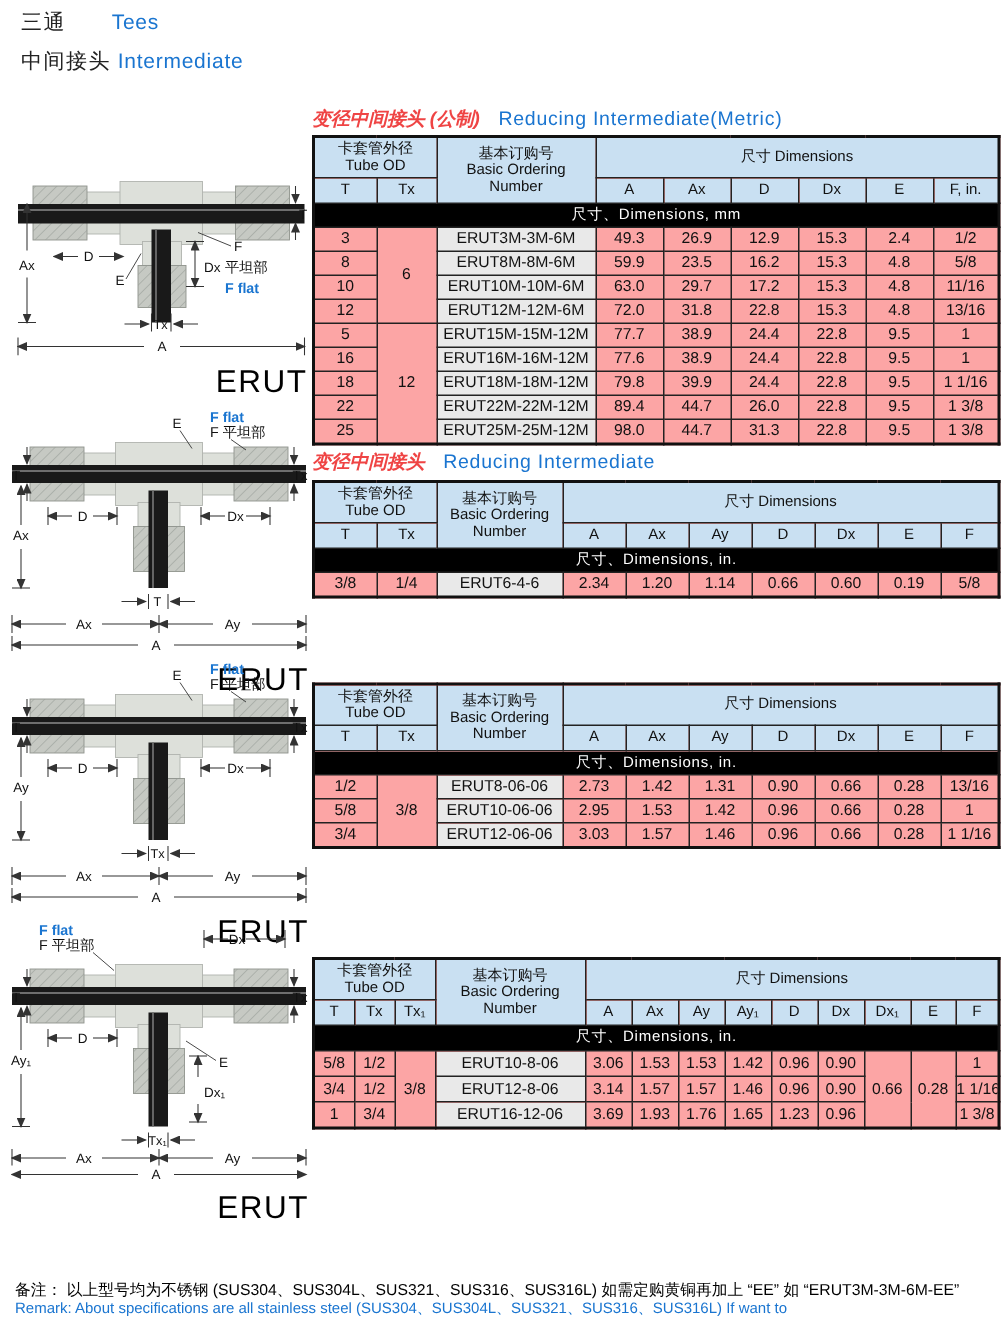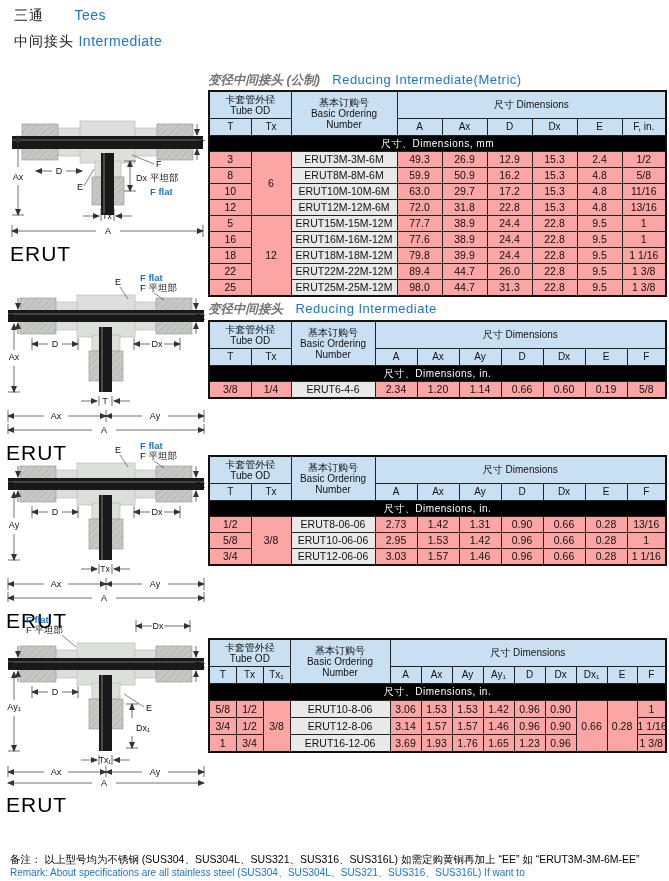--- a/index.html
+++ b/index.html
@@ -4,37 +4,37 @@
 <style>
   html,body{margin:0;padding:0}
   body{width:669px;height:881px;background:#fff;position:relative;
        font-family:"Liberation Sans",sans-serif;color:#111;overflow:hidden}
   .abs{position:absolute}
   
   .hzh{display:inline-block;min-width:56px;font-size:14px;color:#222;letter-spacing:1px}
   .hen{font-size:14px;color:#1a75d0;letter-spacing:0.5px}
   
   .ttl{position:absolute;white-space:nowrap}
-  .tzh{font-size:12.5px;font-style:italic;font-weight:bold;color:#737373}
+  .tzh{font-size:12.5px;font-style:italic;font-weight:bold;color:#ef4444}
   .ten{font-size:13px;color:#1a75d0;margin-left:8px;letter-spacing:0.5px}
   
   table.spec{position:absolute;border-collapse:collapse;table-layout:fixed;width:457px;
              font-size:10.5px;border:2px solid #111;background:#fca5a5}
   table.spec th,table.spec td{border:1px solid #222;text-align:center;padding:0;
              line-height:1.15;white-space:nowrap;overflow:hidden;font-weight:normal}
   table.spec thead th{background:#c9e0f2;font-size:10px}
   tr.h1 th{height:26px} tr.h1 div{line-height:11px}
   tr.h2 th{height:16px;font-size:10.5px}
   tr.band td{background:#000;color:#fff;height:14px;font-size:10px;letter-spacing:0.5px}
   table.spec tbody td{height:15px}
   table.t4 tbody td{height:16px}
   td.num{background:#e9e9e9;text-align:left;padding-left:6px}
   
   .dg{position:absolute}
-  .cap{font-size:21px;letter-spacing:1px;text-align:left;color:#000;margin-top:1px}
+  .cap{font-size:21px;letter-spacing:1px;text-align:right;color:#000;margin-top:1px}
   svg text{font-family:"Liberation Sans",sans-serif;font-size:9.5px;fill:#111}
   svg text.dl{font-size:9px}
   svg text.sm{font-size:8.5px}
   svg text.bl{fill:#1a75d0;font-weight:bold;font-size:9.5px}
   svg .dim{stroke:#333;stroke-width:0.7;fill:none}
   svg .lead{stroke:#333;stroke-width:0.6;fill:none}
   svg .body{fill:#dde0da;stroke:#b0b3ae;stroke-width:0.6}
   svg .nut{fill:#c6c9c3;stroke:#8f938d;stroke-width:0.6}
   svg .tube{fill:#191919}
   svg .hl{stroke:#6e6e6e;stroke-width:1.2}
@@ -410,21 +410,21 @@
         <td>26.9</td>
         <td>12.9</td>
         <td>15.3</td>
         <td>2.4</td>
         <td>1/2</td>
       </tr>
 <tr>
         <td>8</td>
         <td class="num">ERUT8M-8M-6M</td>
         <td>59.9</td>
-        <td>50.9</td>
+        <td>23.5</td>
         <td>16.2</td>
         <td>15.3</td>
         <td>4.8</td>
         <td>5/8</td>
       </tr>
 <tr>
         <td>10</td>
         <td class="num">ERUT10M-10M-6M</td>
         <td>63.0</td>
         <td>29.7</td>

